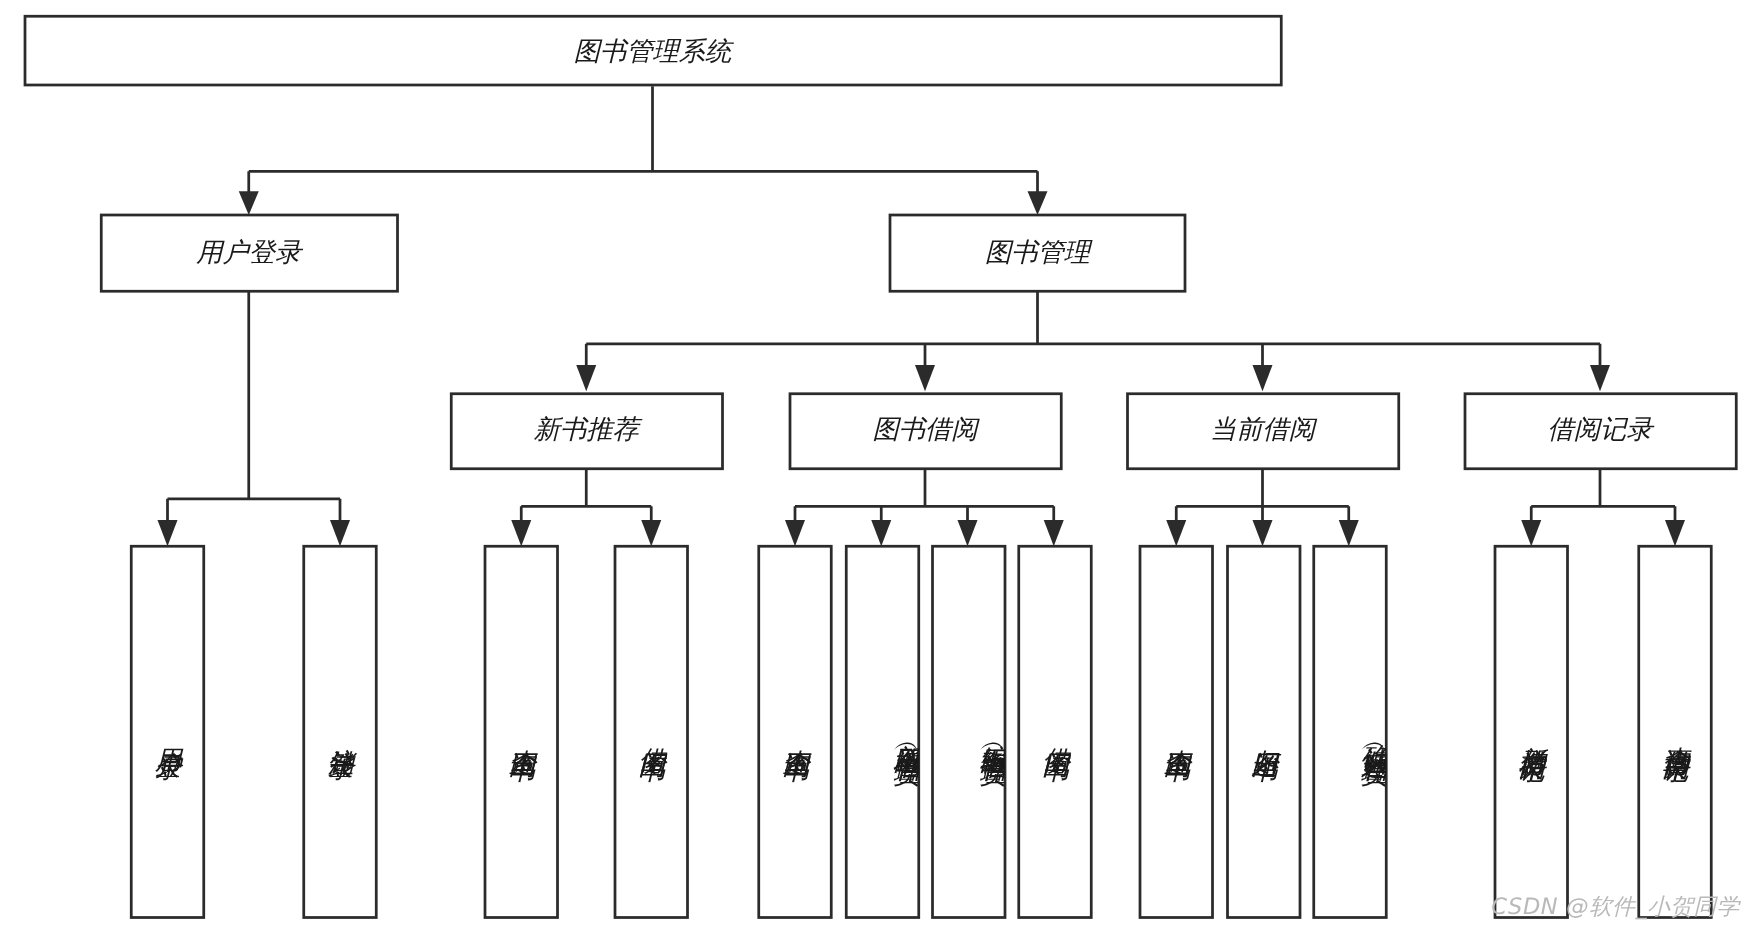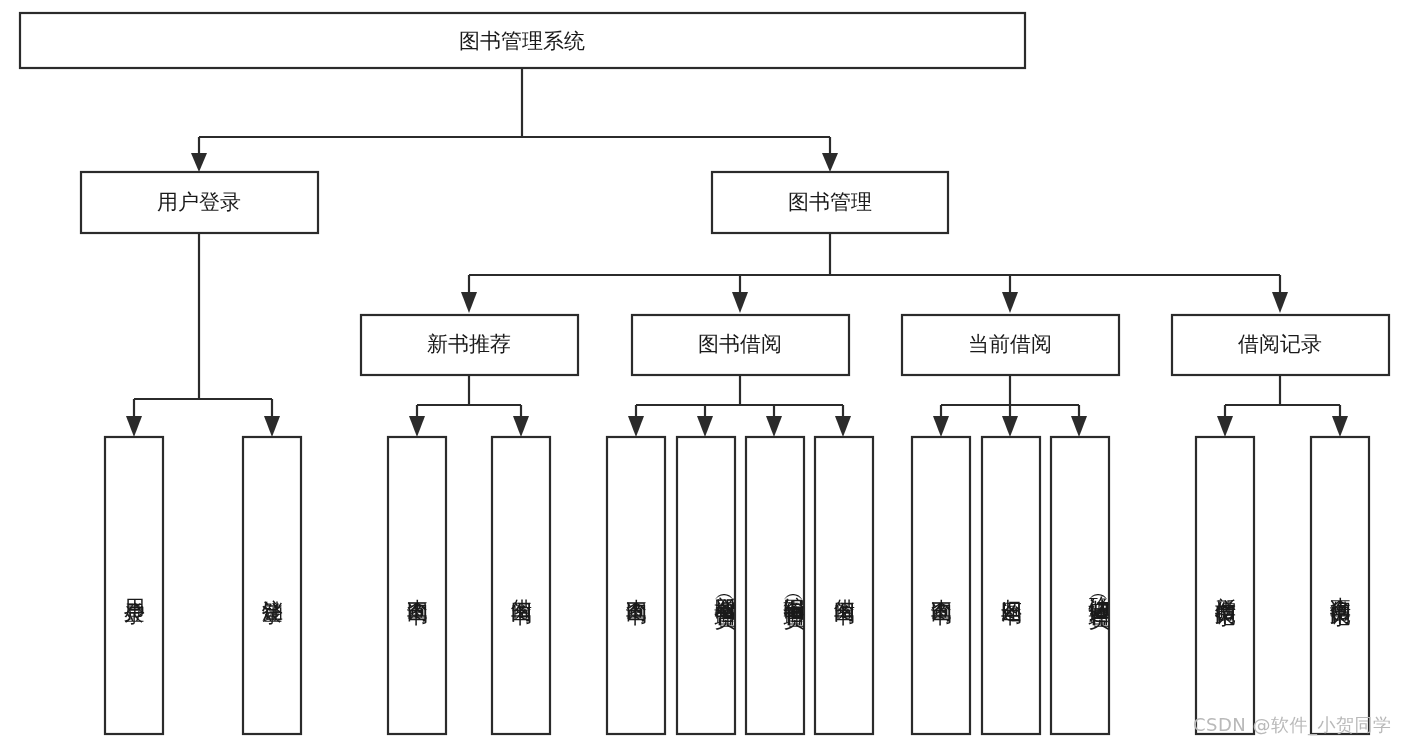--- a/index.html
+++ b/index.html
@@ -12,20 +12,21 @@
     width: 1405px;
     height: 747px;
     font-family: "DejaVu Sans", "Liberation Sans", sans-serif;
     overflow: hidden;
     position: relative;
   }
   #diagram-root {
     position: relative;
     width: 1405px;
     height: 747px;
+    font-style: italic;
   }
   svg.diagram-svg {
     position: absolute;
     top: 0;
     left: 0;
     width: 1405px;
     height: 747px;
     display: block;
   }
   .node-box {

